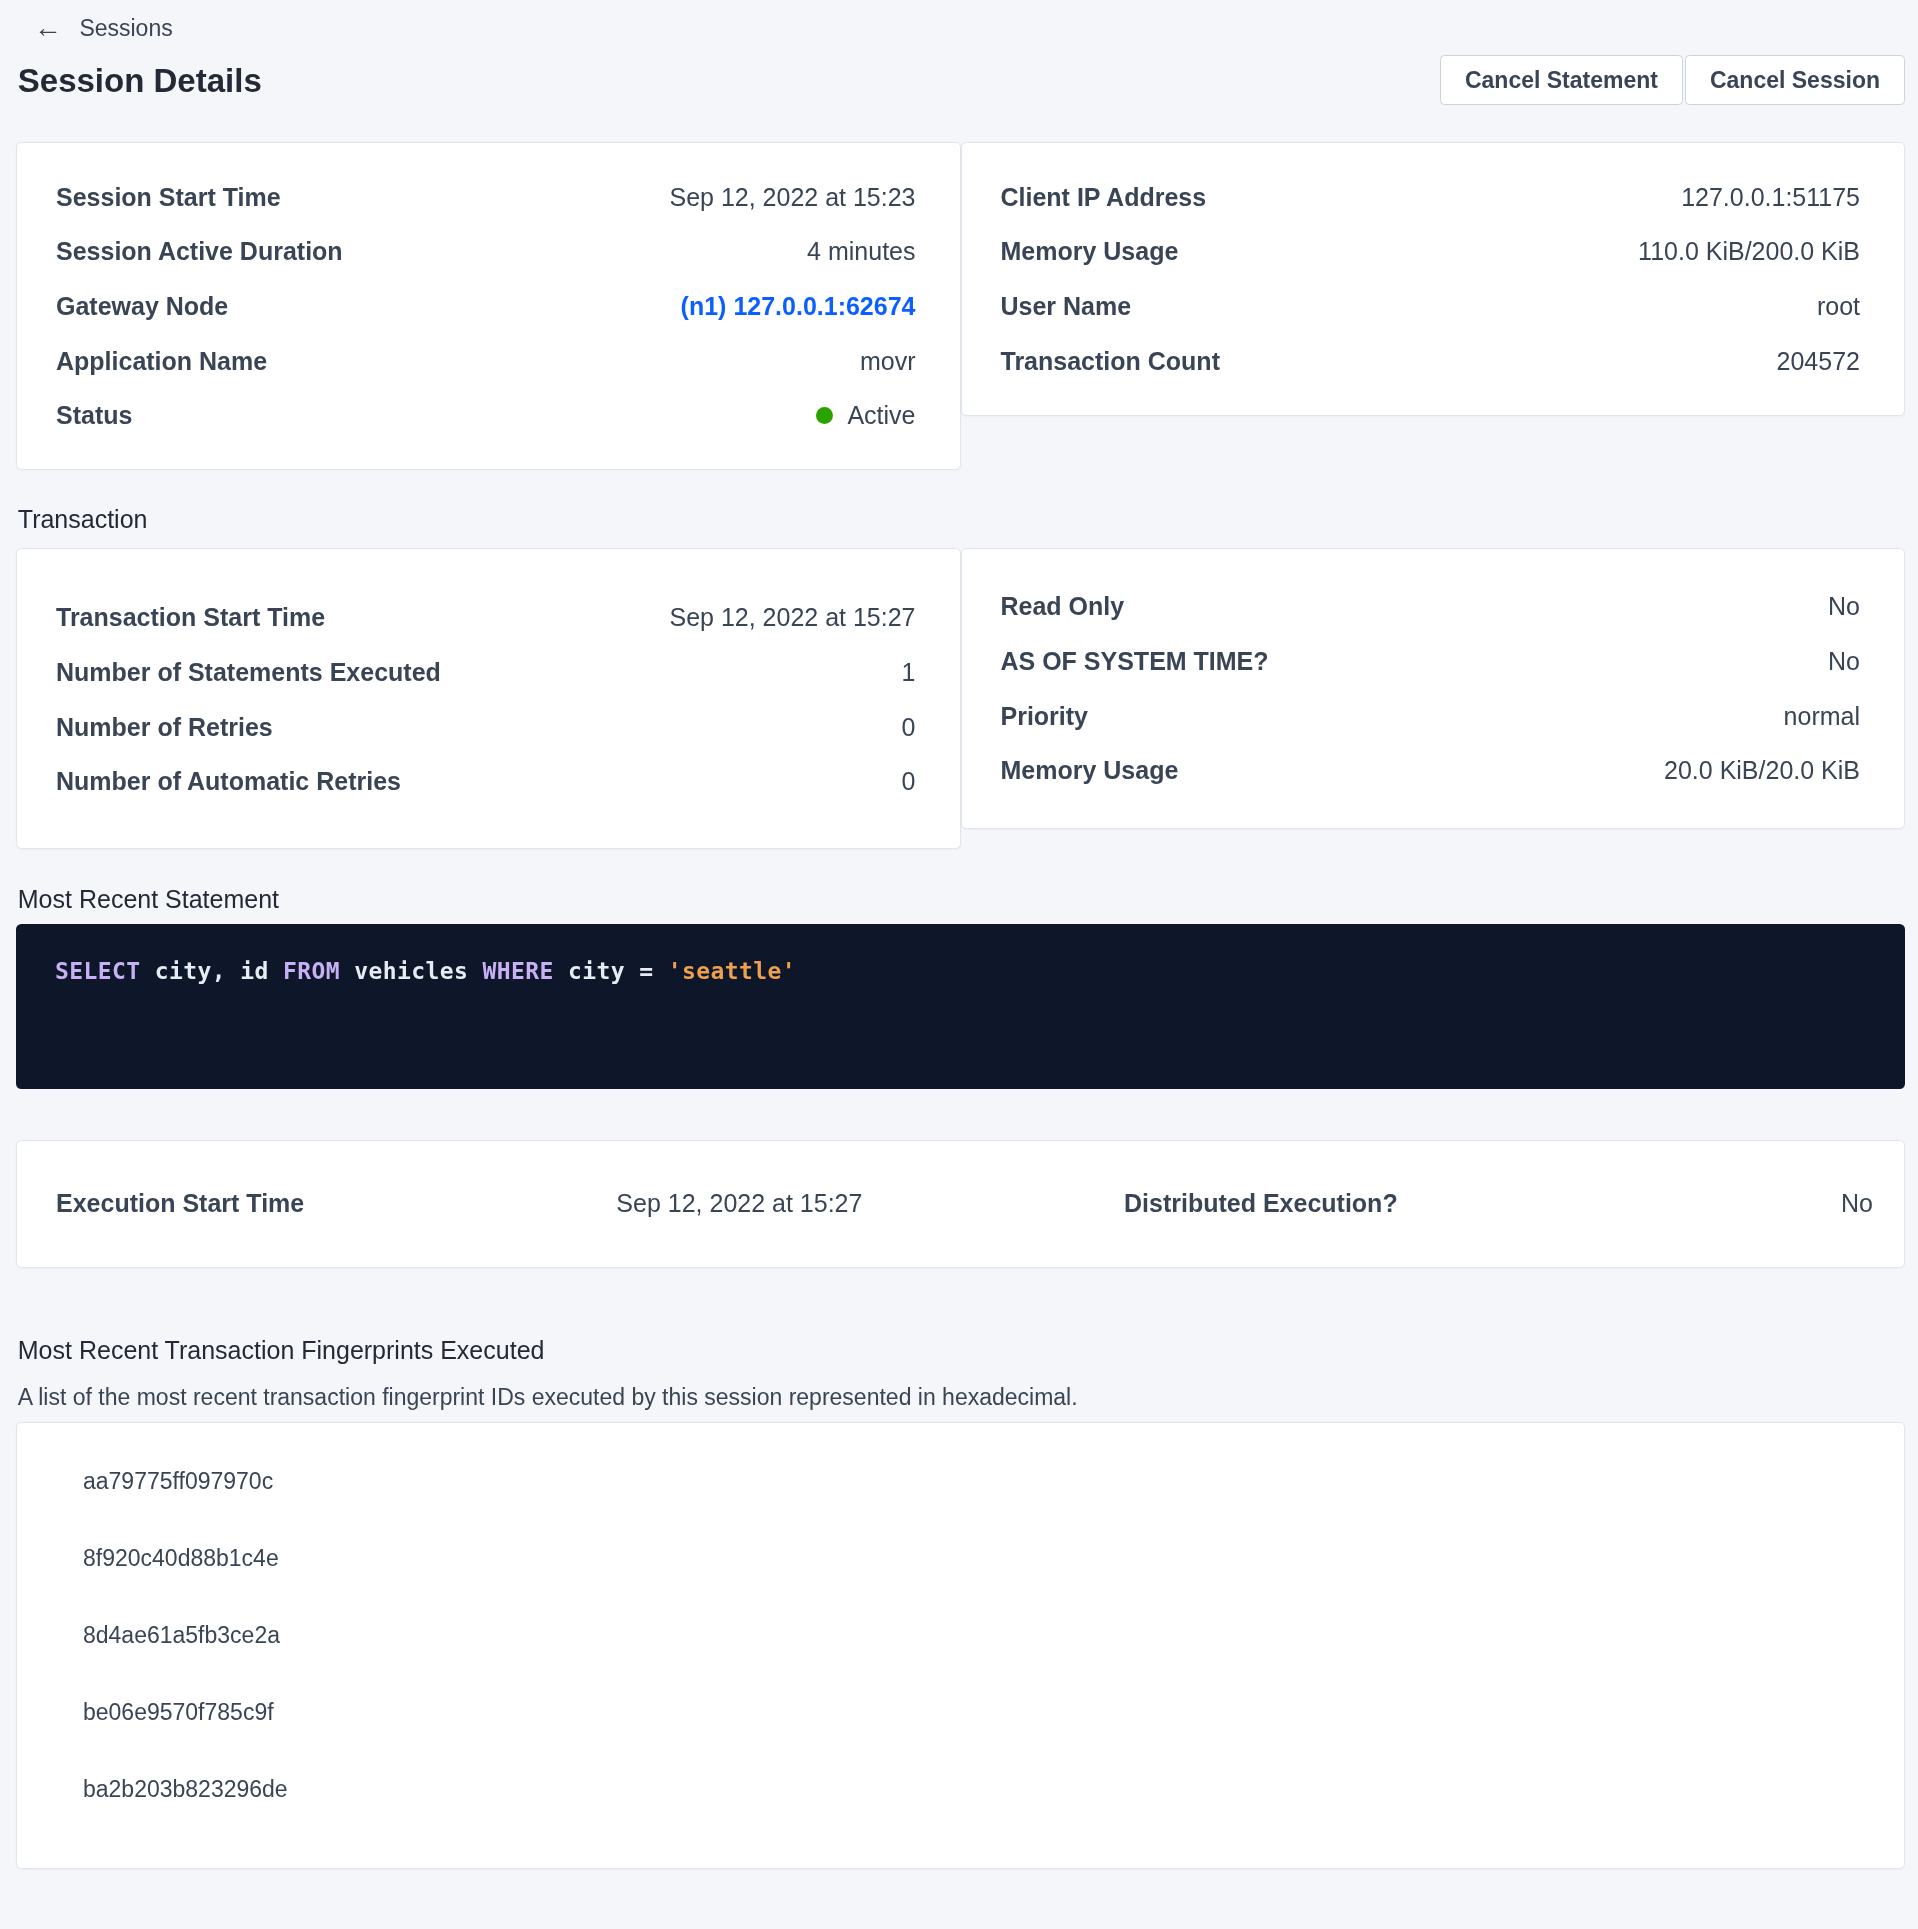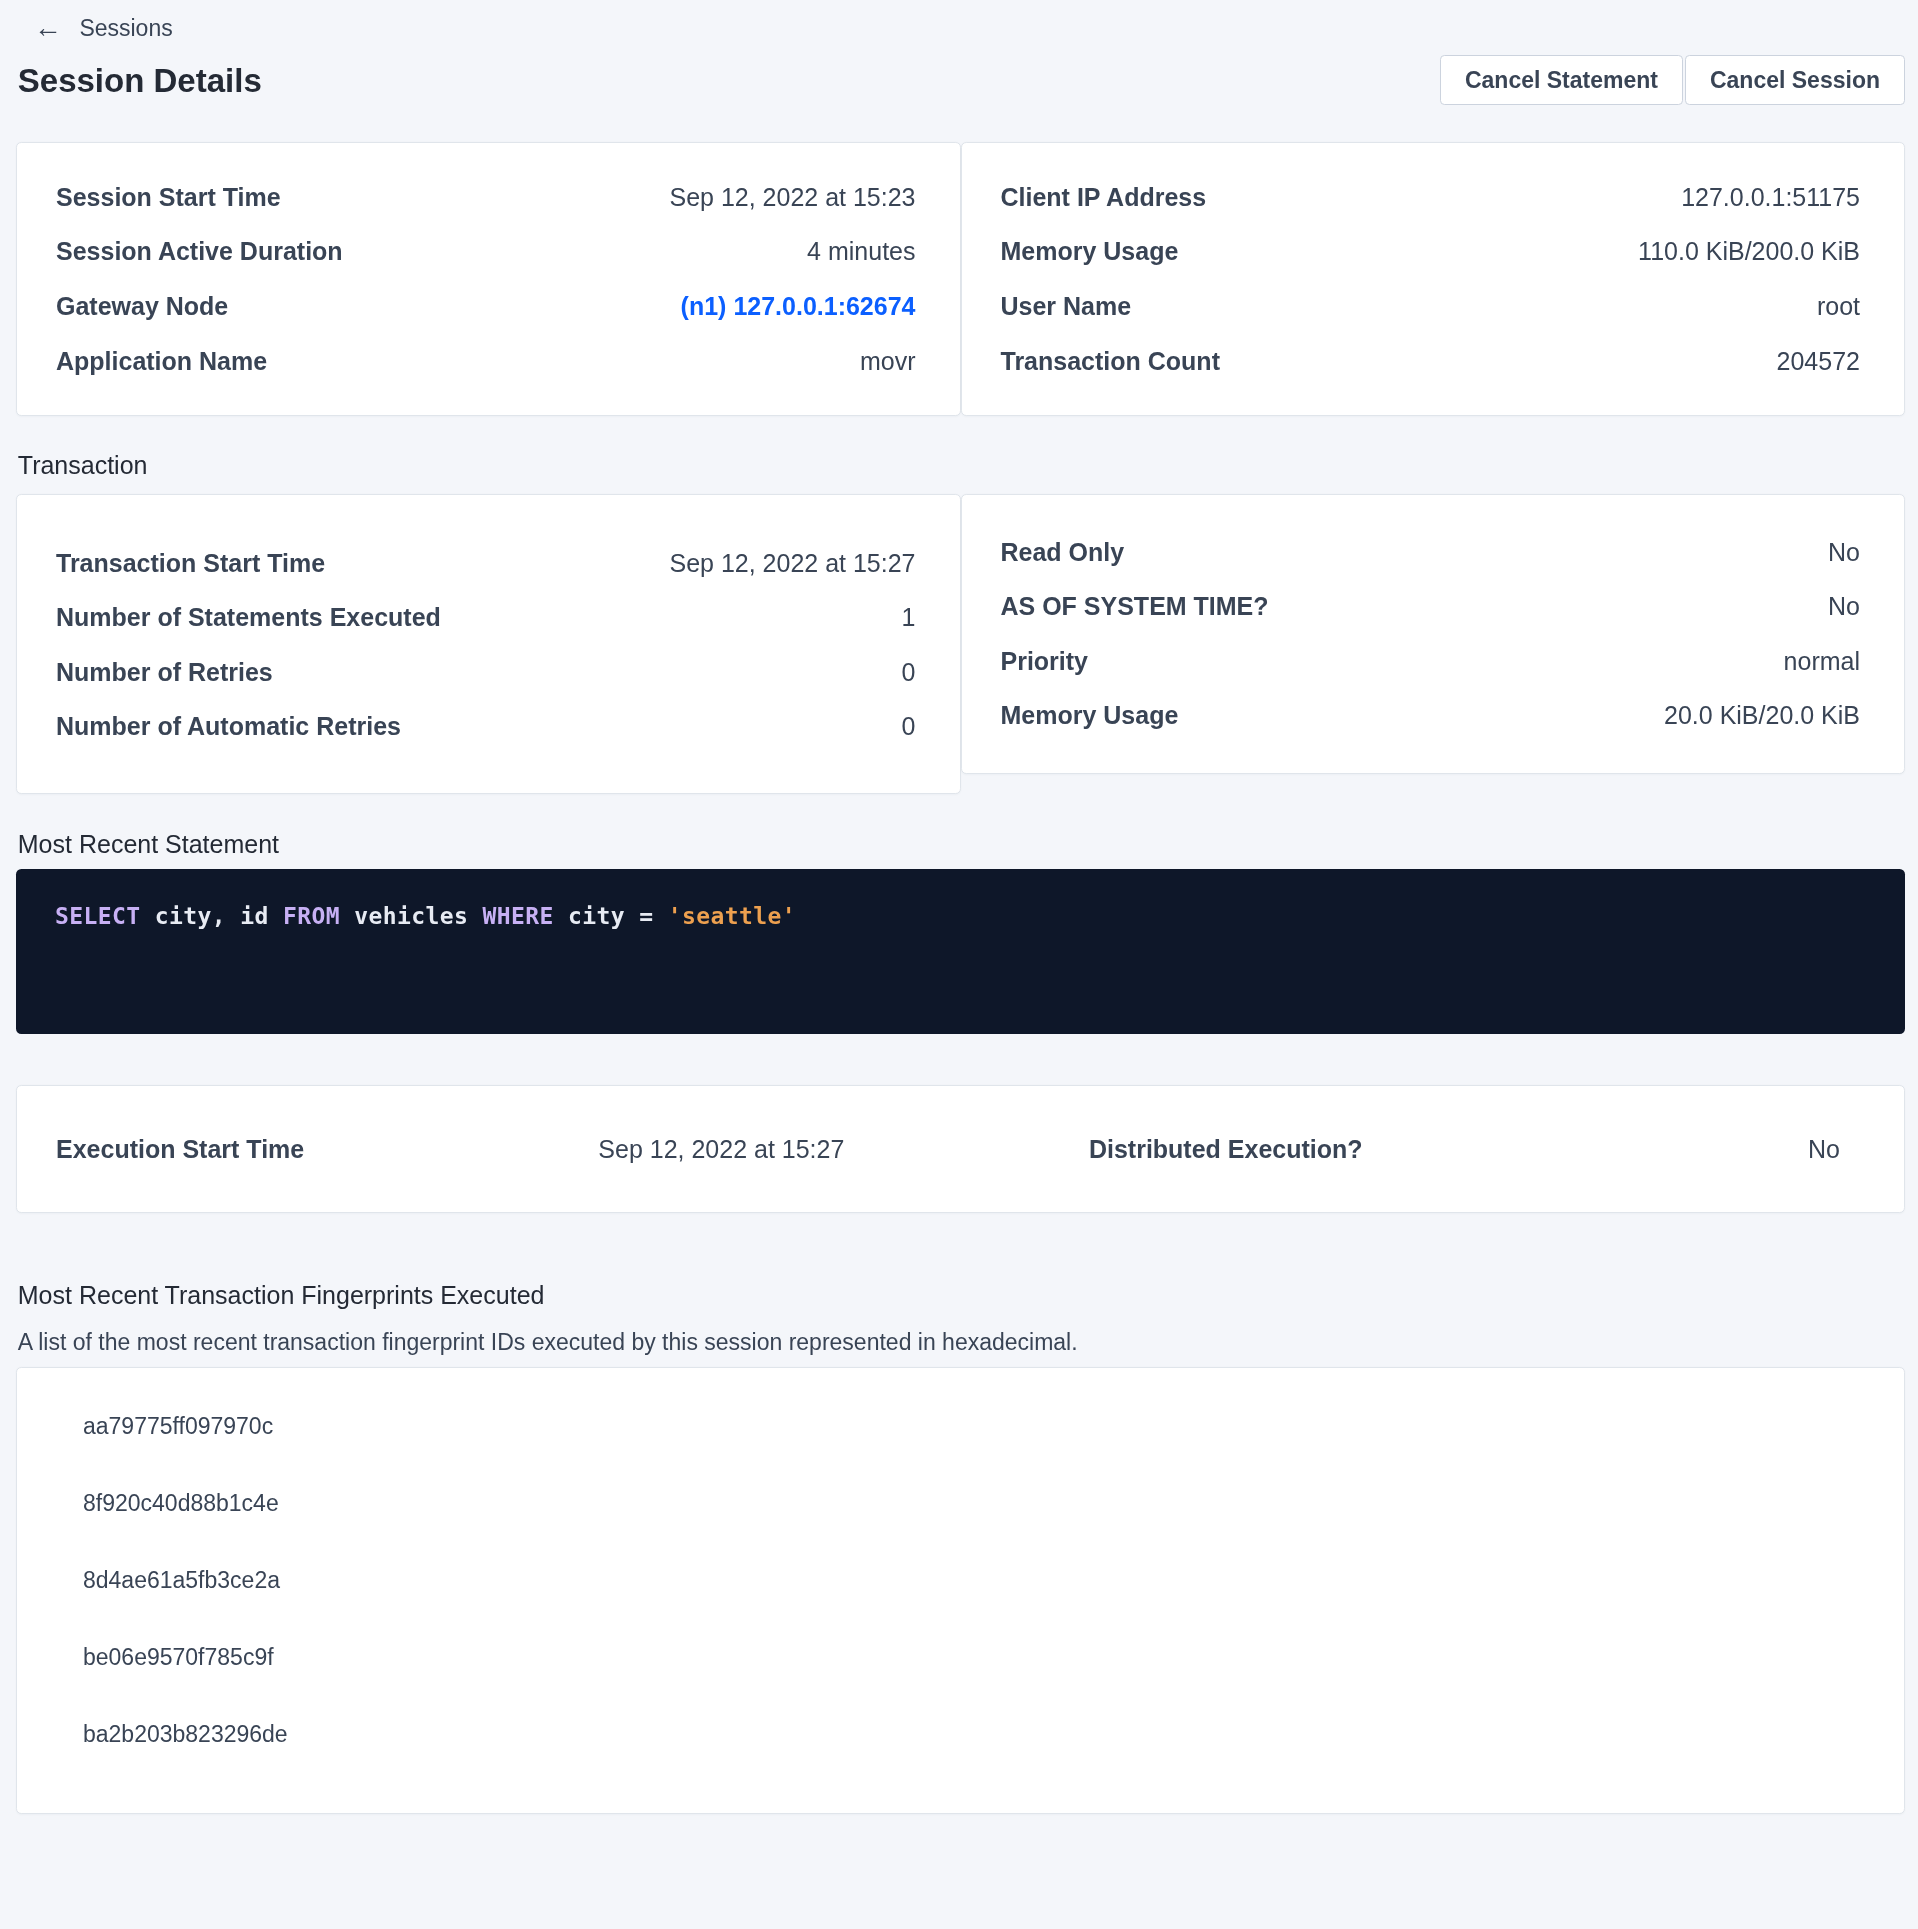--- a/index.html
+++ b/index.html
@@ -56,21 +56,21 @@
     height:165px; padding:34px 39px;
   }
   .code-line { font-family:"DejaVu Sans Mono", monospace; font-size:23px; font-weight:700;
     letter-spacing:0.4px; color:#e7ebf3; white-space:pre; }
   .tok-keyword { color:#c7b0f4; }
   .tok-plain   { color:#e7ebf3; }
   .tok-string  { color:#eda04f; }
 
   
   .exec-card { margin-top:51px; height:128px; display:flex; align-items:center;
-    padding:0 64px 0 39px; font-size:25px; line-height:26.6px; }
+    padding:0 31px 0 39px; font-size:25px; line-height:26.6px;gap:8px; }
   .exec-cell-l1 { flex:0 0 30.4%; font-weight:700; }
   .exec-cell-v1 { flex:0 0 27.5%; font-weight:400; }
   .exec-cell-l2 { flex:1 1 auto; font-weight:700; }
   .exec-cell-v2 { flex:0 0 auto; font-weight:400; text-align:right; }
 
   
   .fp-card { margin-top:11.5px; padding:46px 44px 14px 66px; }
   .fp-row { font-size:23px; line-height:25px; color:#394455; margin-bottom:52px; }
 </style>
 </head>
@@ -101,20 +101,27 @@
           <span class="row-label">Session Active Duration</span>
           <span class="row-value">4 minutes</span>
         </div>
         <div class="summary-row">
           <span class="row-label">Gateway Node</span>
           <a href="#" class="row-value link">(n1) 127.0.0.1:62674</a>
         </div>
         <div class="summary-row">
           <span class="row-label">Application Name</span>
           <span class="row-value">movr</span>
+        </div>
+        <div class="summary-row">
+          <span class="row-label">Status</span>
+          <span class="row-value status-wrap">
+            <span class="status-dot"></span>
+            <span>Active</span>
+          </span>
         </div>
       </div>
     <div class="card half summary-card">
         <div class="summary-row">
           <span class="row-label">Client IP Address</span>
           <span class="row-value">127.0.0.1:51175</span>
         </div>
         <div class="summary-row">
           <span class="row-label">Memory Usage</span>
           <span class="row-value">110.0 KiB/200.0 KiB</span>

